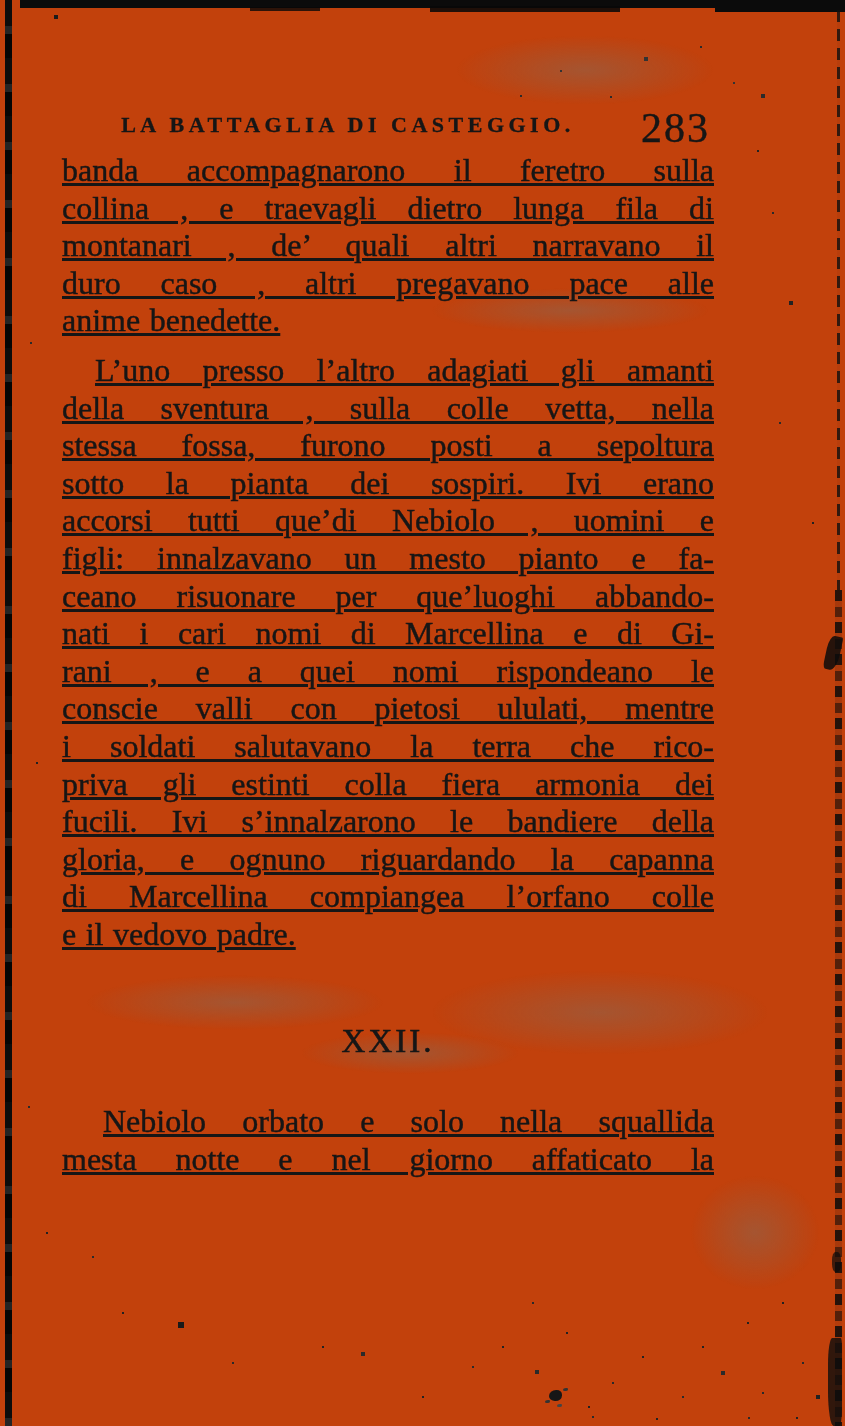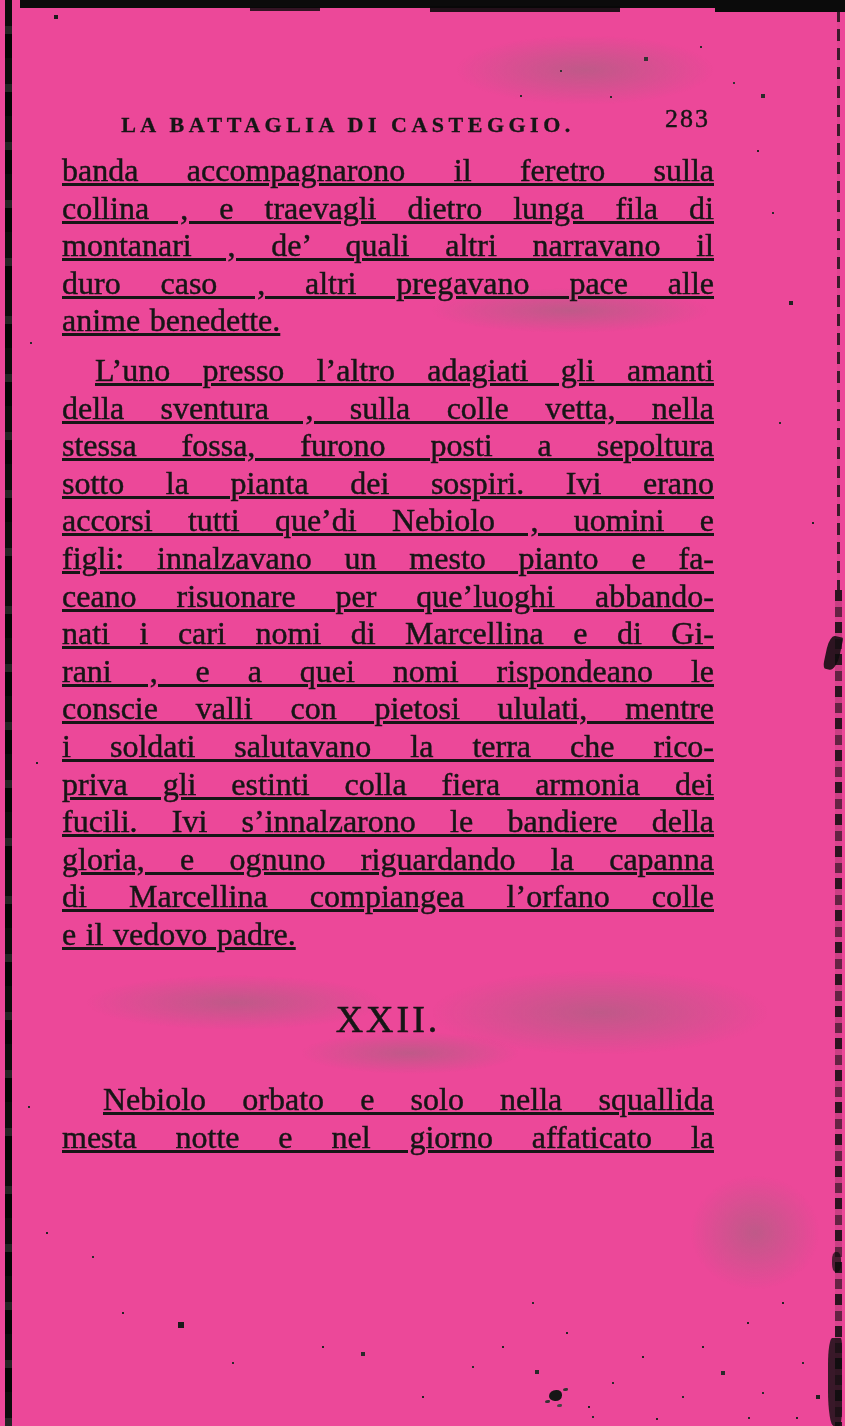--- a/index.html
+++ b/index.html
@@ -1,56 +1,56 @@
 <!DOCTYPE html>
 <html><head>
 <meta charset="utf-8">
 <style>
   html,body { margin:0; padding:0; background:#e8e8e8; }
   .page {
     position:relative;
     width:845px; height:1426px;
     margin:0 auto;
-    background:#ec4899;
+    background:#c2410c;
     overflow:hidden;
     font-family:"Liberation Serif", "DejaVu Serif", serif;
     color:#161616;
   }
 
   
   .text-block { position:absolute; left:62px; top:112px; width:652px; }
 
   .running-header { position:relative; height:40px; }
   .header-title {
     display:block; text-align:center; padding-right:80px;
     font-size:22px; font-weight:bold; letter-spacing:4.5px;
     -webkit-text-stroke:0.3px currentColor;
   }
   .page-number {
     position:absolute; right:4px; top:-8px;
-    font-size:26px; letter-spacing:2px;
+    font-size:42px; letter-spacing:2px;
     -webkit-text-stroke:0.4px currentColor;
   }
 
   .para { margin:0; }
   .line {
     font-size:32px; line-height:37.6px;
     text-align:justify; text-align-last:justify;
     word-spacing:1.5px;
     -webkit-text-stroke:0.45px currentColor;
     white-space:normal;
     text-decoration:underline;
   }
   .line.pend { text-align-last:left; }
   .ind-a { padding-left:33px; }
   .ind-b { padding-left:41px; }
   .para-2 { margin-top:12px; }
   .chapter-heading {
-    margin-top:48px; height:36px;
-    text-align:center; font-size:38px; line-height:36px;
+    margin-top:70px; height:36px;
+    text-align:center; font-size:33px; line-height:36px;
     letter-spacing:3px; -webkit-text-stroke:0.6px currentColor;
   }
   .para-3 { margin-top:44px; }
 
   
   .artifact { position:absolute; pointer-events:none; }
   .top-bar { left:20px; right:0; top:0; height:8px; background:#0b0b0b; }
   .top-bar-rag1 { left:430px; top:6px; width:190px; height:6px; background:rgba(8,8,8,0.88); }
   .top-bar-rag2 { left:250px; top:7px; width:70px; height:4px; background:rgba(8,8,8,0.8); }
   .top-bar-rag3 { right:0; top:0; width:130px; height:12px; background:#0b0b0b; }

